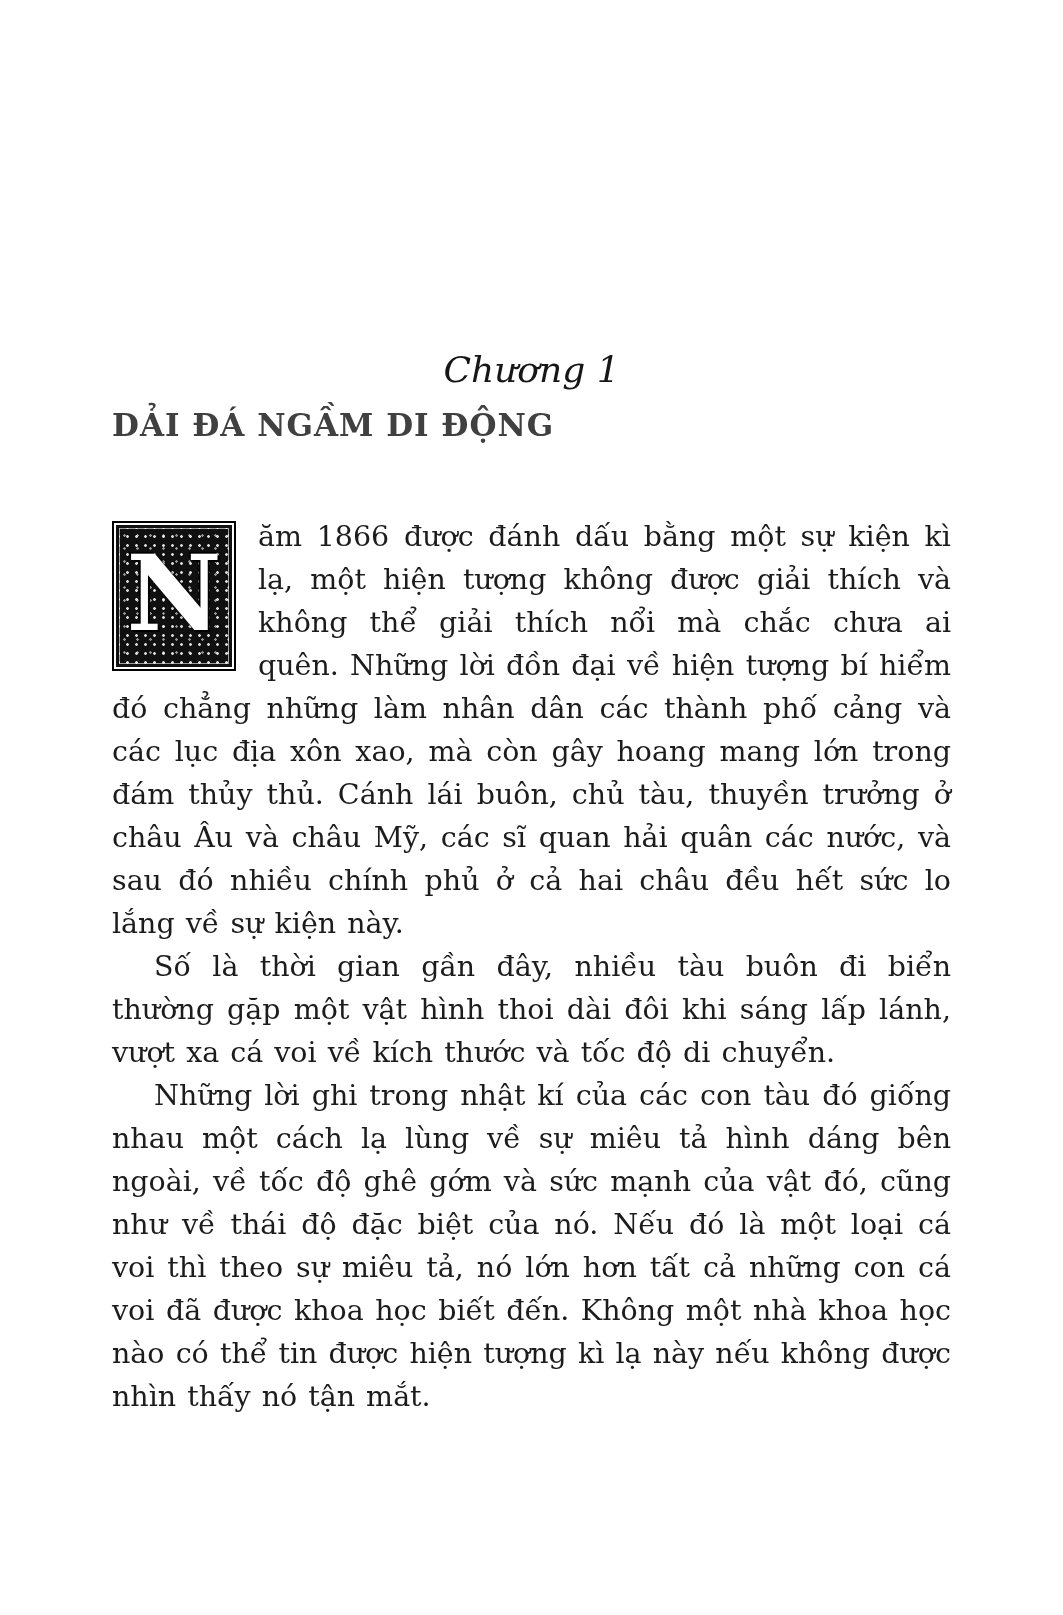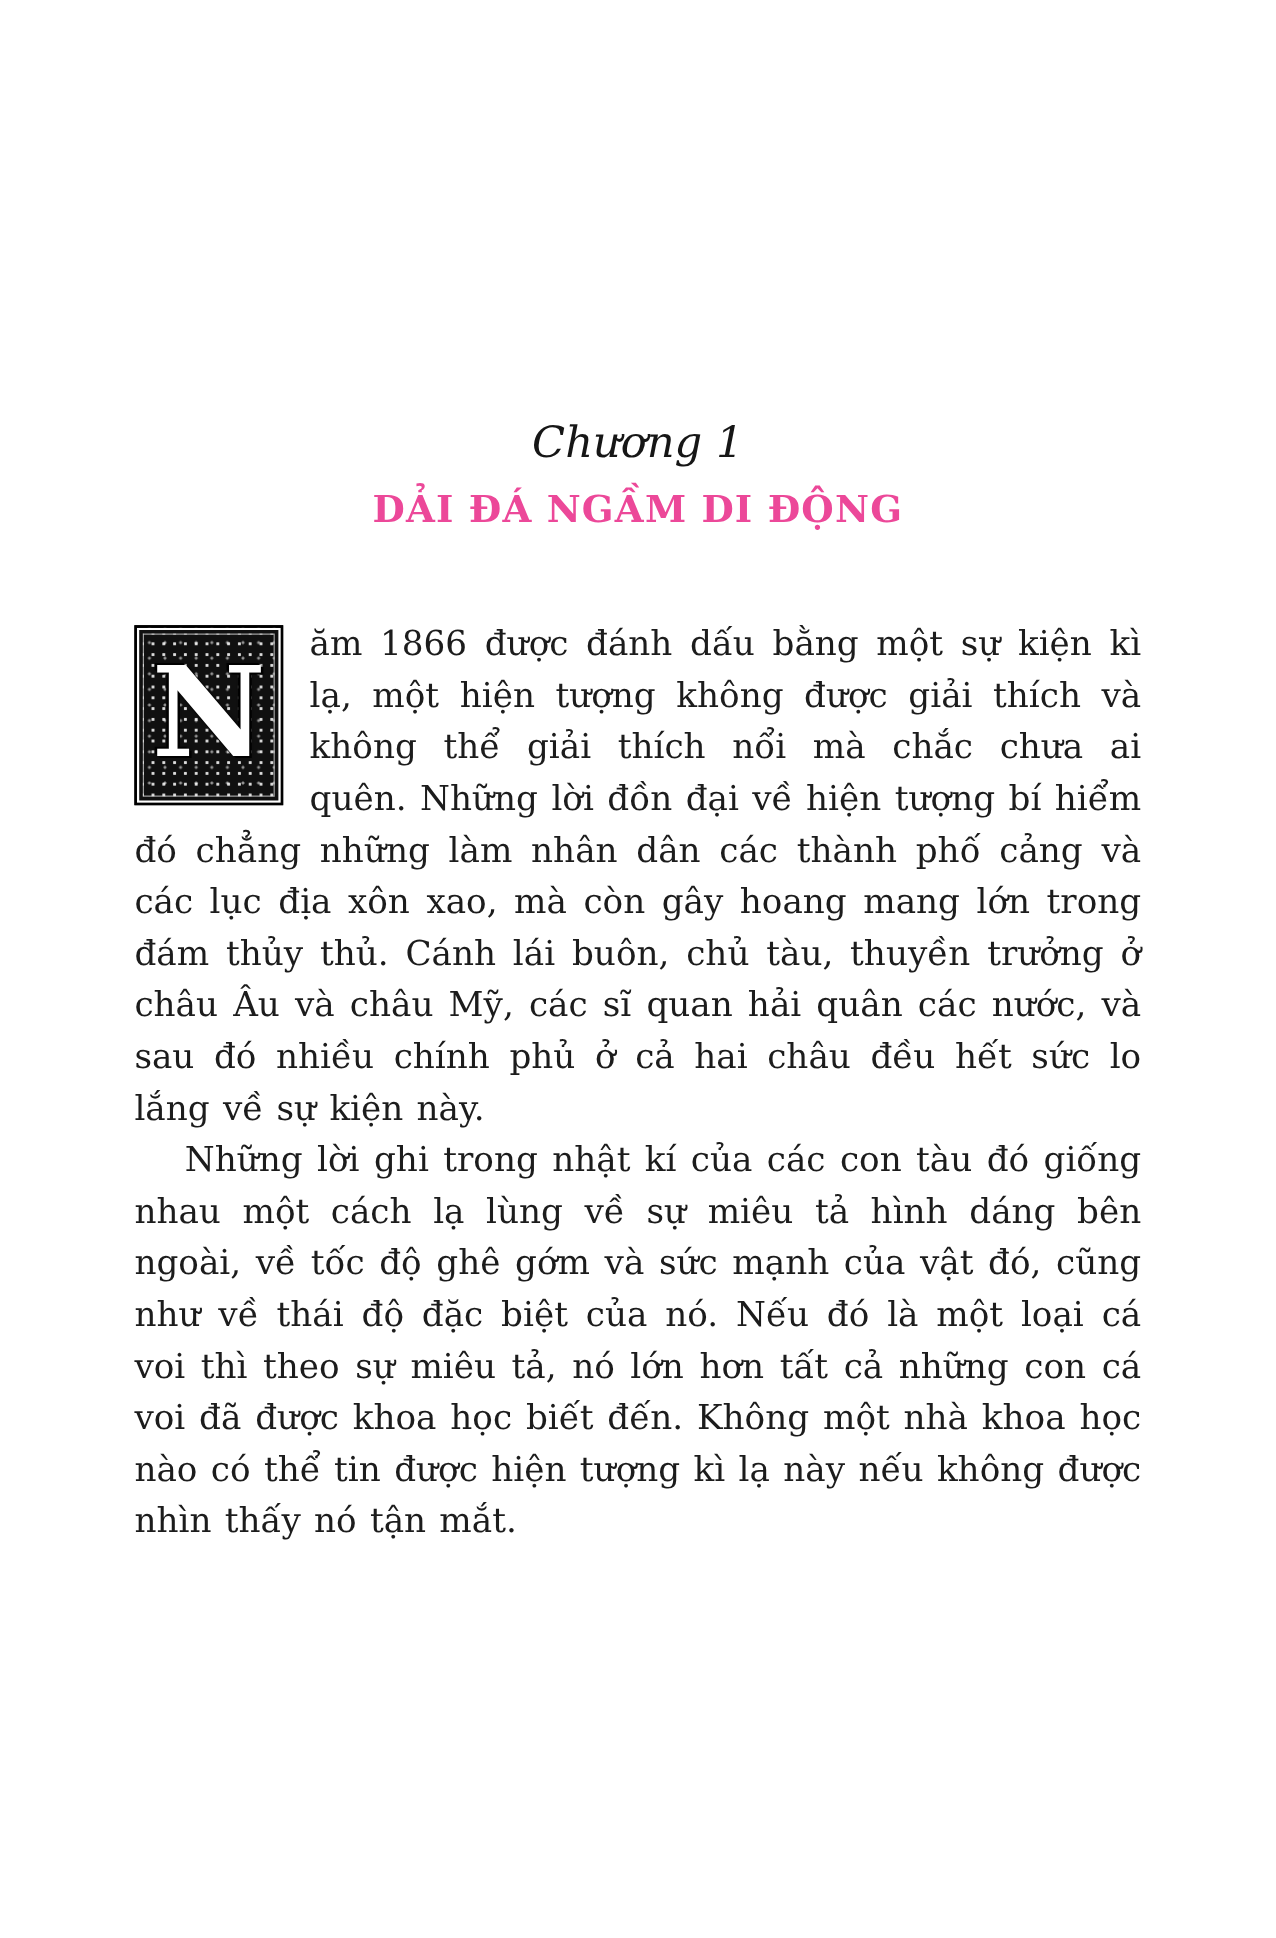--- a/index.html
+++ b/index.html
@@ -18,26 +18,26 @@
     padding: 350px 112px 0 112px;
   }
   .chapter-label {
     text-align: center;
     font-style: italic;
     font-size: 36px;
     line-height: 1.1;
     color: #161616;
   }
   .chapter-title {
-    text-align: center;
+    text-align: left;
     font-weight: bold;
     font-size: 31px;
     letter-spacing: 1px;
     margin: 17px 0 0 0;
-    color: #ec4899;
+    color: #404040;
   }
   .body-text {
     margin-top: 72px;
     font-size: 28.5px;
     line-height: 43px;
     text-align: justify;
     word-spacing: 2px;
   }
   .para { margin: 0; }
   .para.indent { text-indent: 42px; }
@@ -84,18 +84,19 @@
   <h1 class="chapter-title">DẢI ĐÁ NGẦM DI ĐỘNG</h1>
 
   <div class="body-text">
 
     <p class="para">
       <span class="dropcap">
         <span class="dropcap-letter">N</span>
       </span><span>ăm 1866 được đánh dấu bằng một sự kiện kì lạ, một hiện tượng không được giải thích và không thể giải thích nổi mà chắc chưa ai quên. Những lời đồn đại về hiện tượng bí hiểm đó chẳng những làm nhân dân các thành phố cảng và các lục địa xôn xao, mà còn gây hoang mang lớn trong đám thủy thủ. Cánh lái buôn, chủ tàu, thuyền trưởng ở châu Âu và châu Mỹ, các sĩ quan hải quân các nước, và sau đó nhiều chính phủ ở cả hai châu đều hết sức lo lắng về sự kiện này.</span>
     </p>
 
+    <p class="para indent">Số là thời gian gần đây, nhiều tàu buôn đi biển thường gặp một vật hình thoi dài đôi khi sáng lấp lánh, vượt xa cá voi về kích thước và tốc độ di chuyển.</p>
 
     <p class="para indent">Những lời ghi trong nhật kí của các con tàu đó giống nhau một cách lạ lùng về sự miêu tả hình dáng bên ngoài, về tốc độ ghê gớm và sức mạnh của vật đó, cũng như về thái độ đặc biệt của nó. Nếu đó là một loại cá voi thì theo sự miêu tả, nó lớn hơn tất cả những con cá voi đã được khoa học biết đến. Không một nhà khoa học nào có thể tin được hiện tượng kì lạ này nếu không được nhìn thấy nó tận mắt.</p>
 
 
   </div>
 </div>
 
 </body></html>

